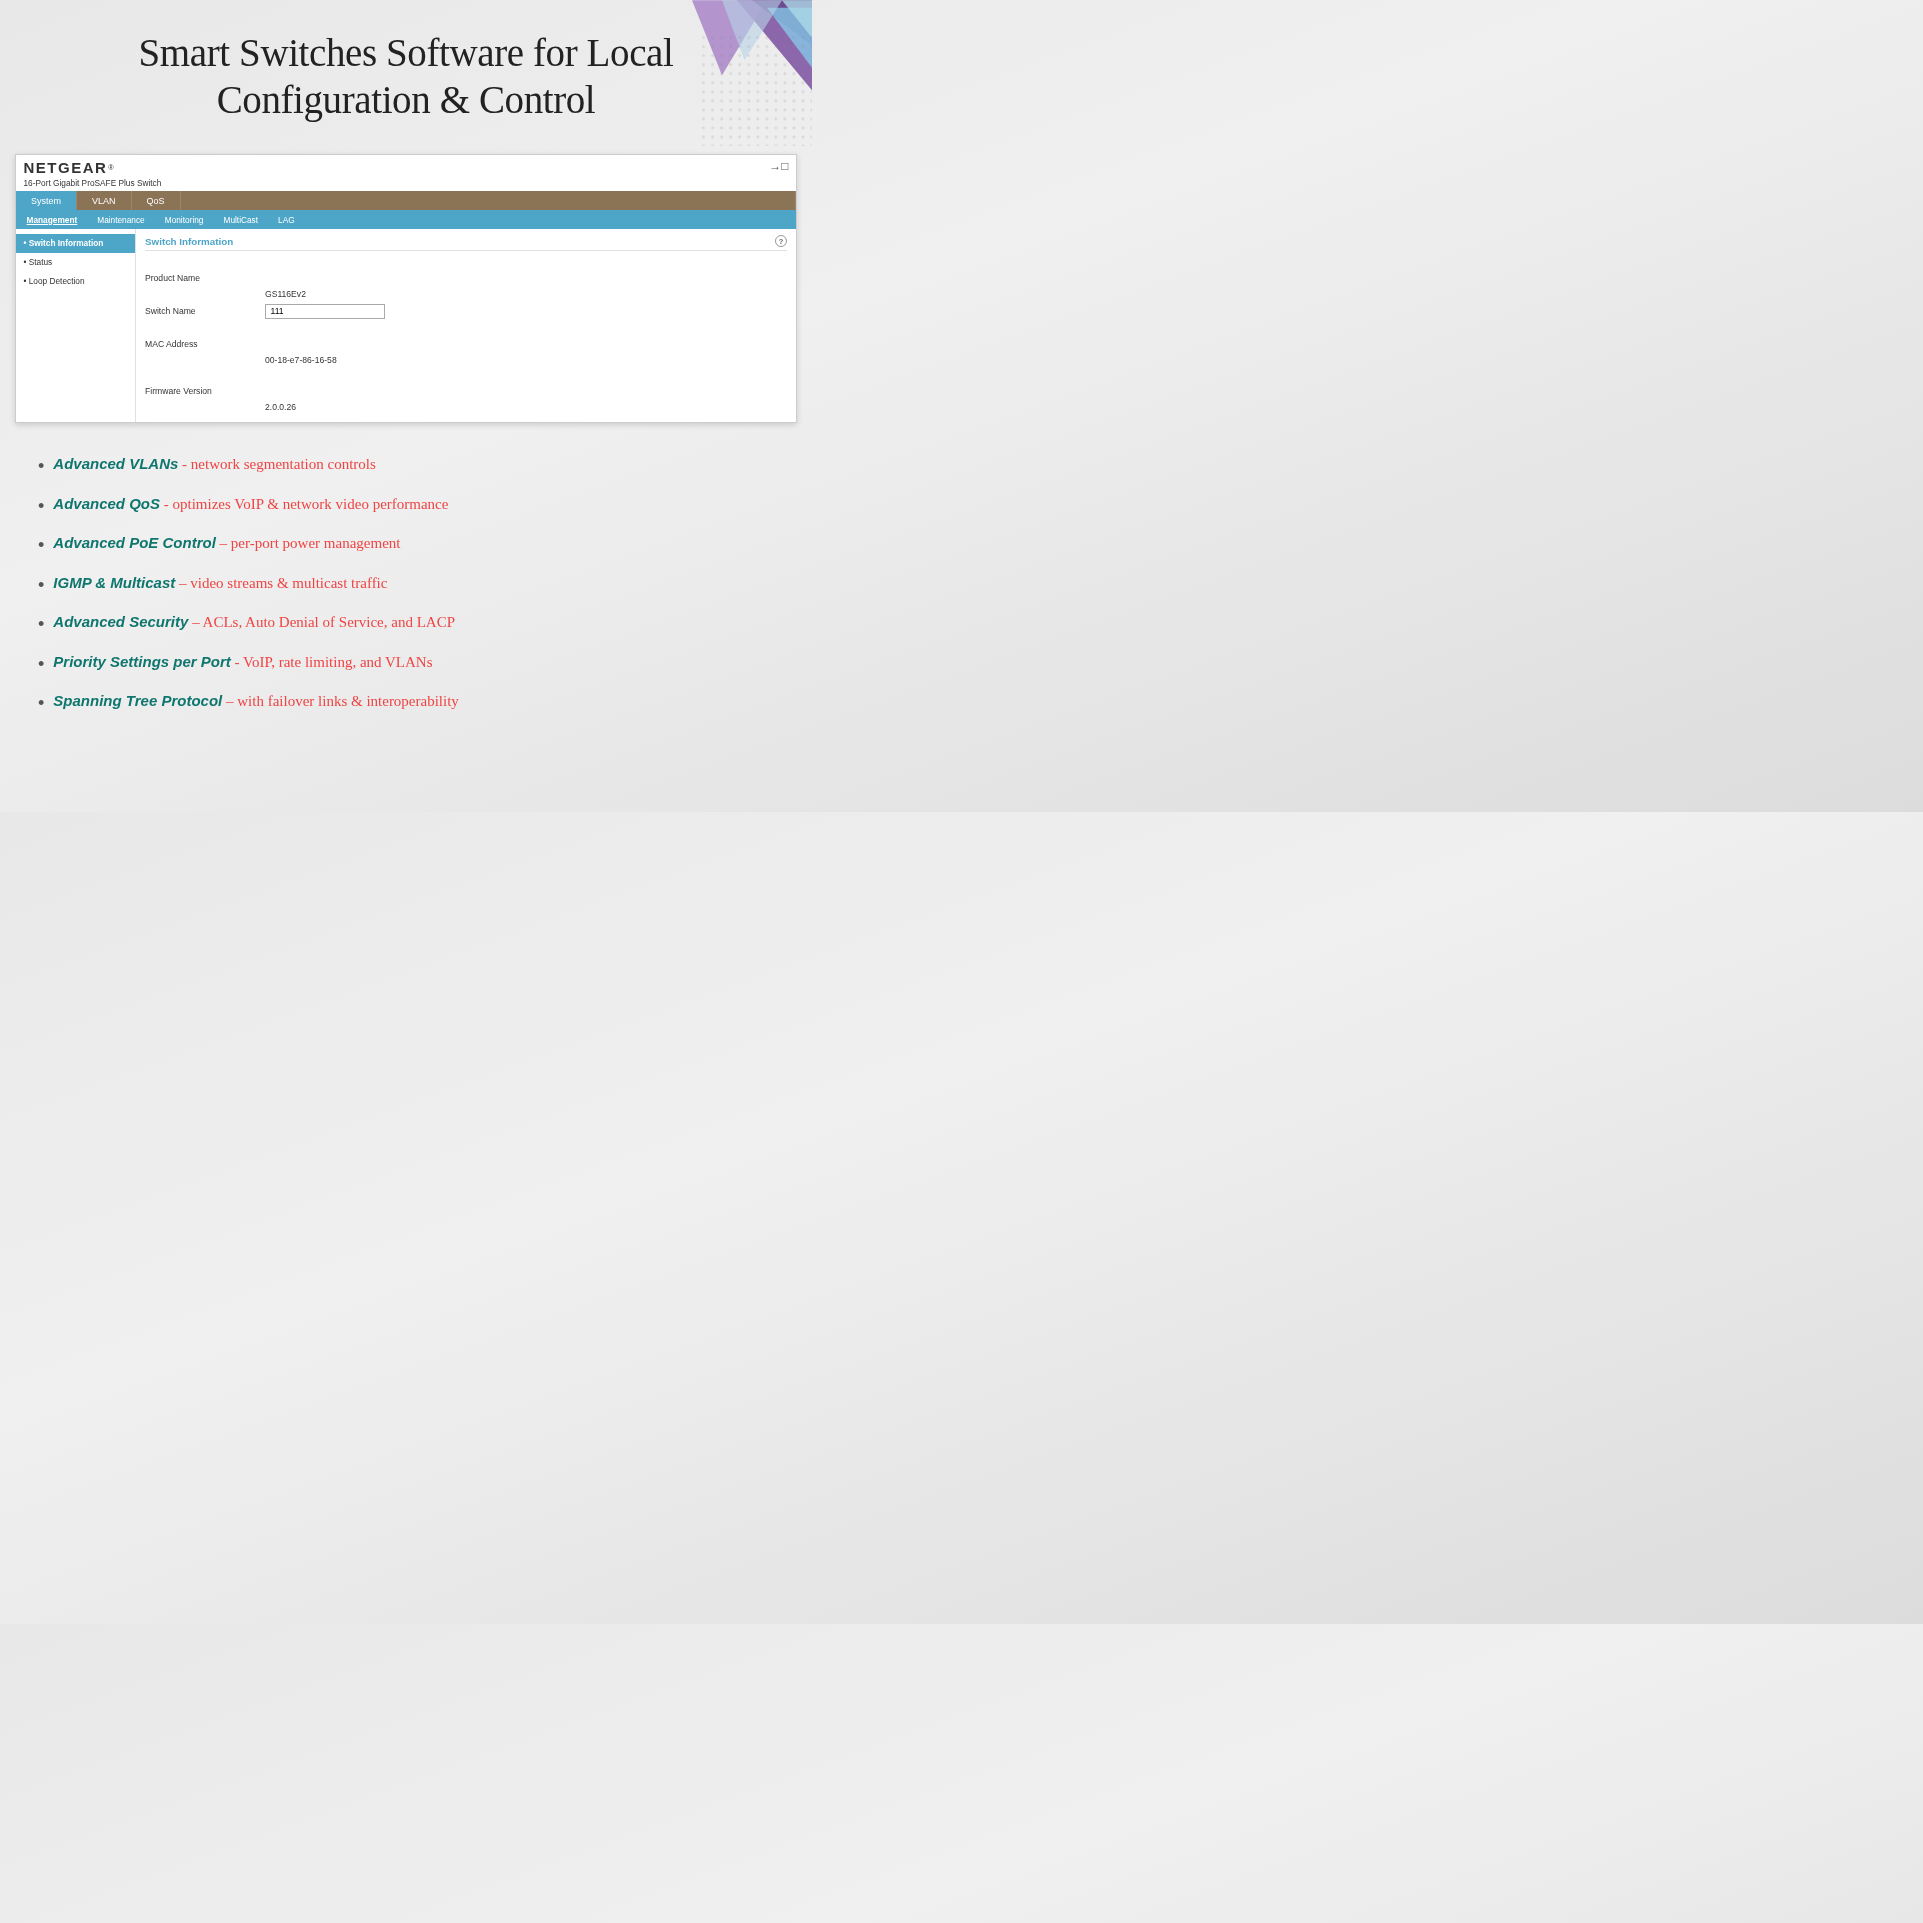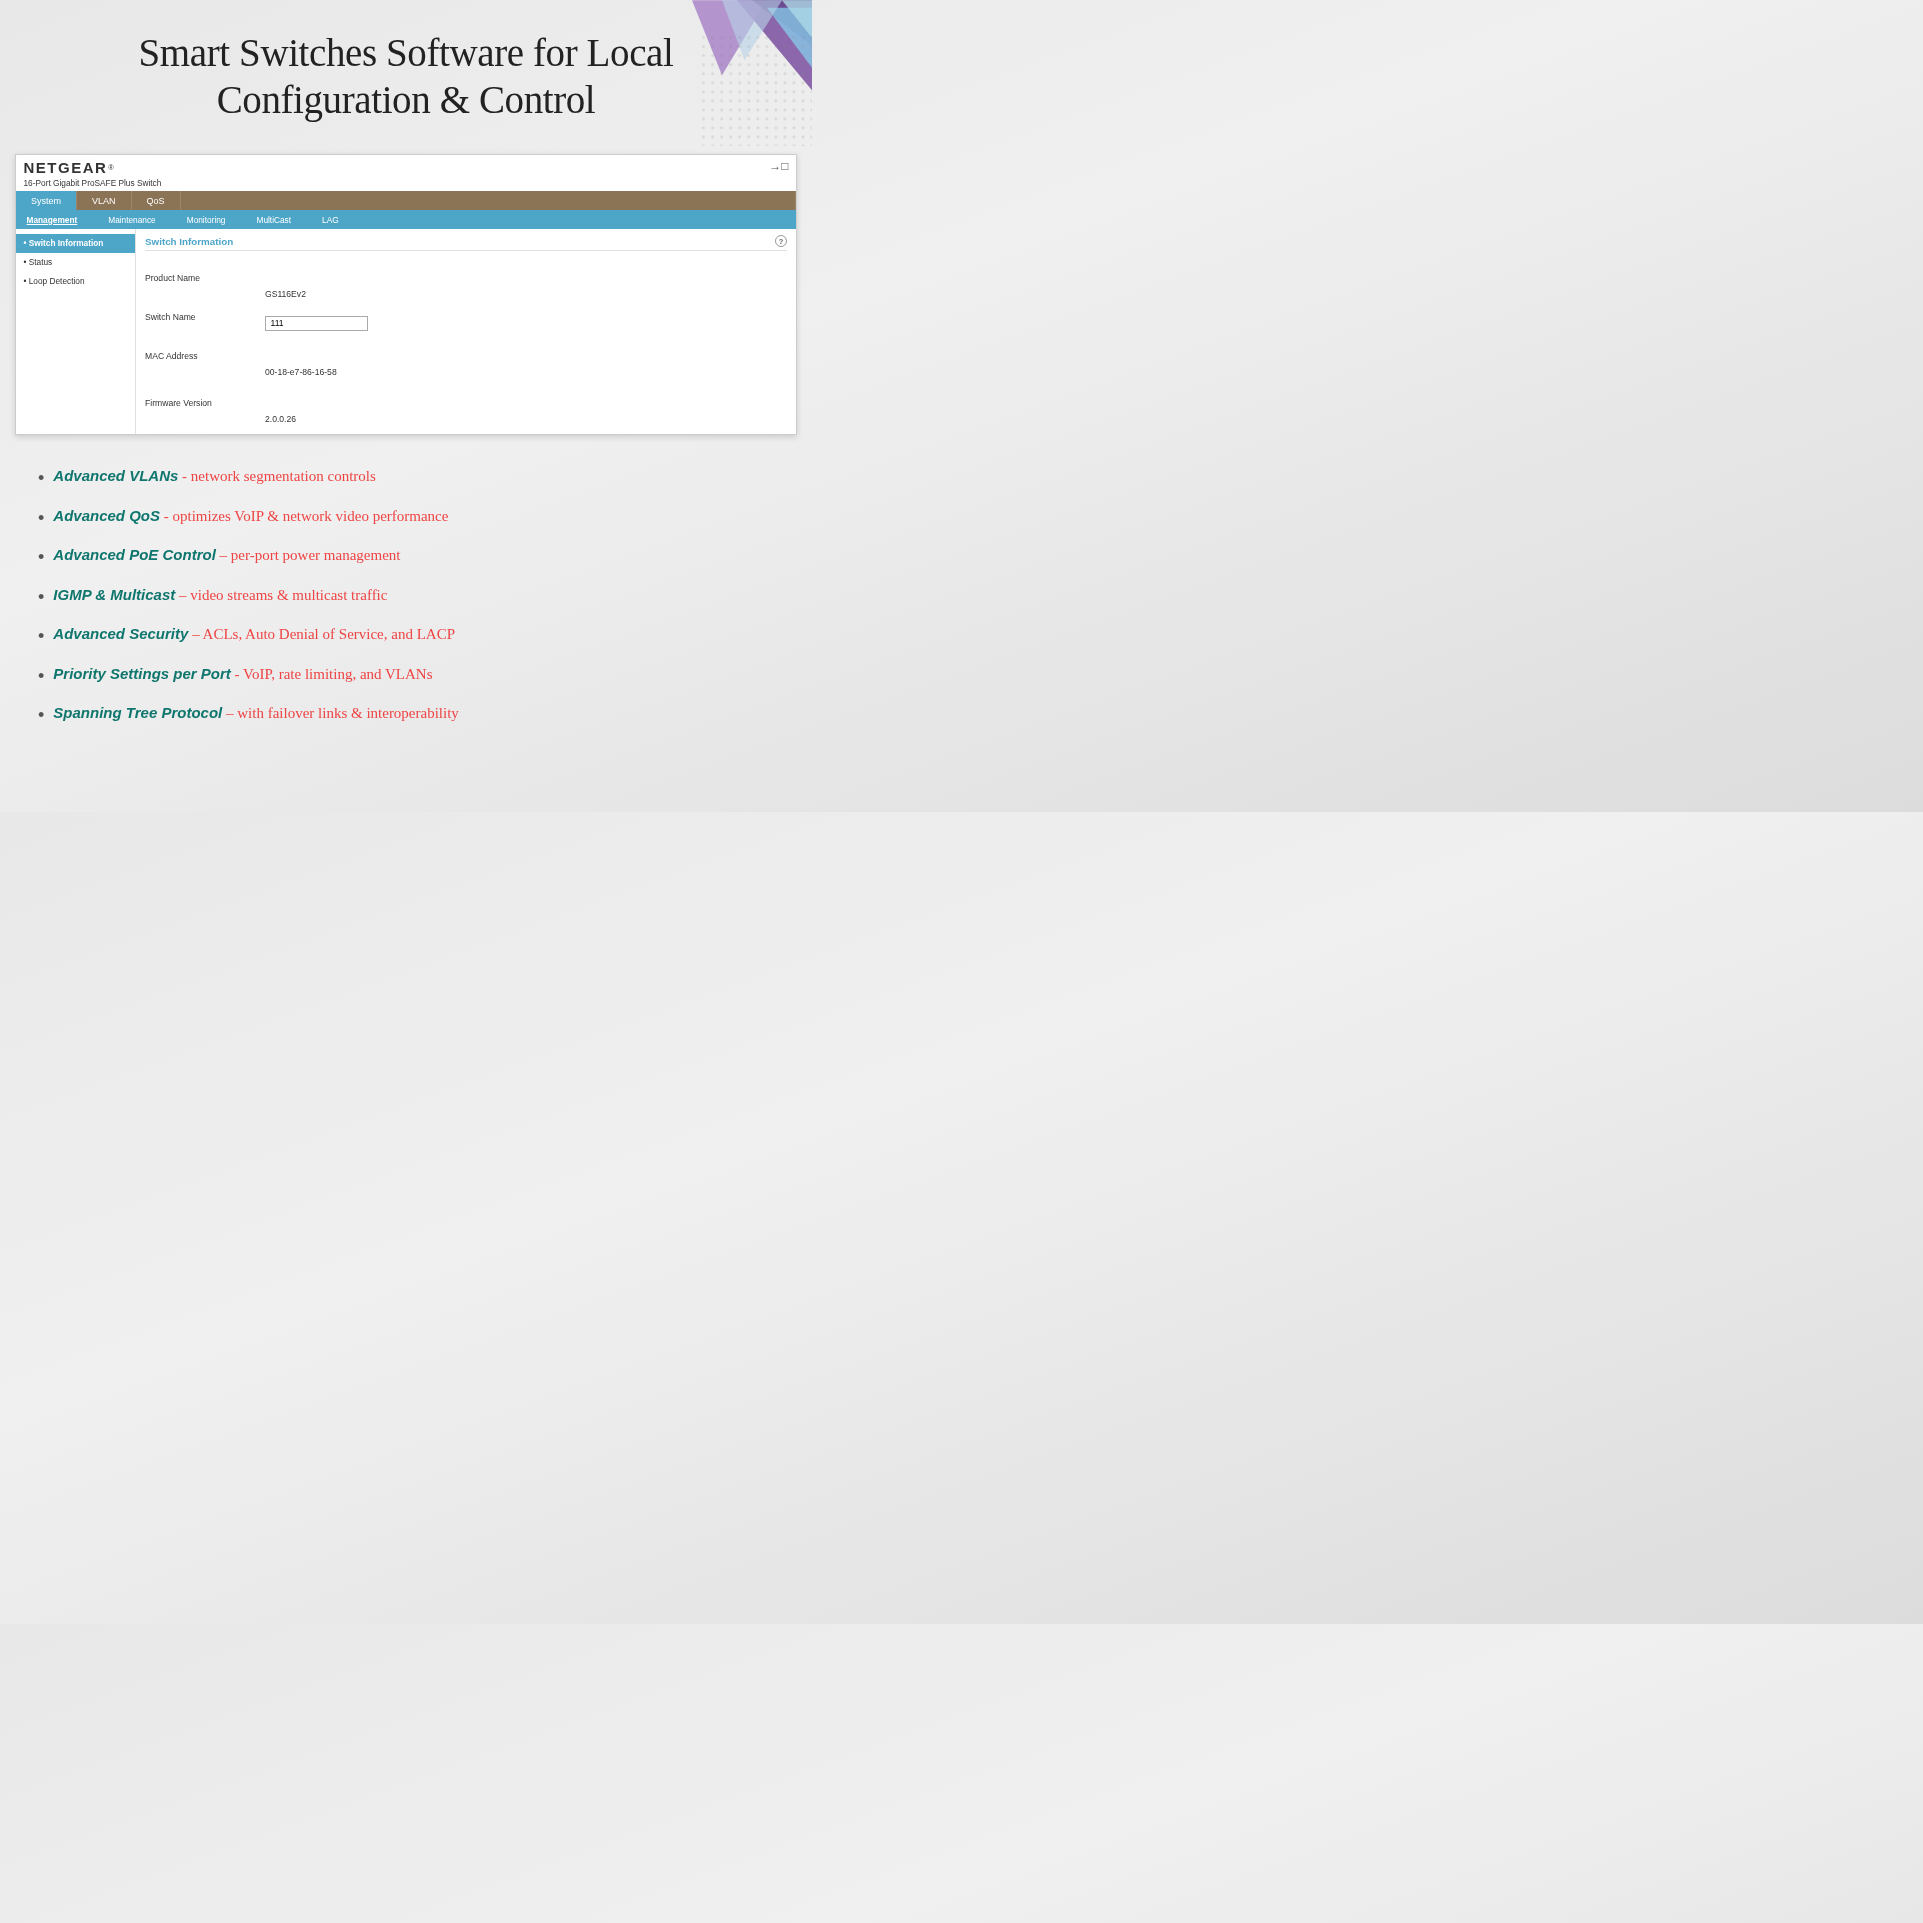--- a/index.html
+++ b/index.html
@@ -68,21 +68,21 @@
 
     .nav-tab.active {
       background: #4da6c8;
       color: white;
     }
 
     .nav-sub {
       display: flex;
       background: #4da6c8;
       padding: 1.5px 3px;
-      gap: 16px;
+      gap: 5px;
     }
 
     .nav-sub-item {
       padding: 3px 7.5px;
       font-size: 8.3px;
       color: white;
       cursor: pointer;
     }
 
     .nav-sub-item.active {
@@ -175,23 +175,22 @@
 
     .info-value {
       color: #333;
       margin-top: 32px;
     }
 
     .info-input {
       border: 0.8px solid #aaa;
       padding: 1.5px 4.5px;
       font-size: 8.6px;
-      width: 103px;
-      background: white;
-      margin-top: 12px;
+      width: 120px;
+      background: white;
     }
 
     
     .features-section {
       padding: 22.5px 38px;
     }
 
     .feature-item {
       display: flex;
       align-items: flex-start;

